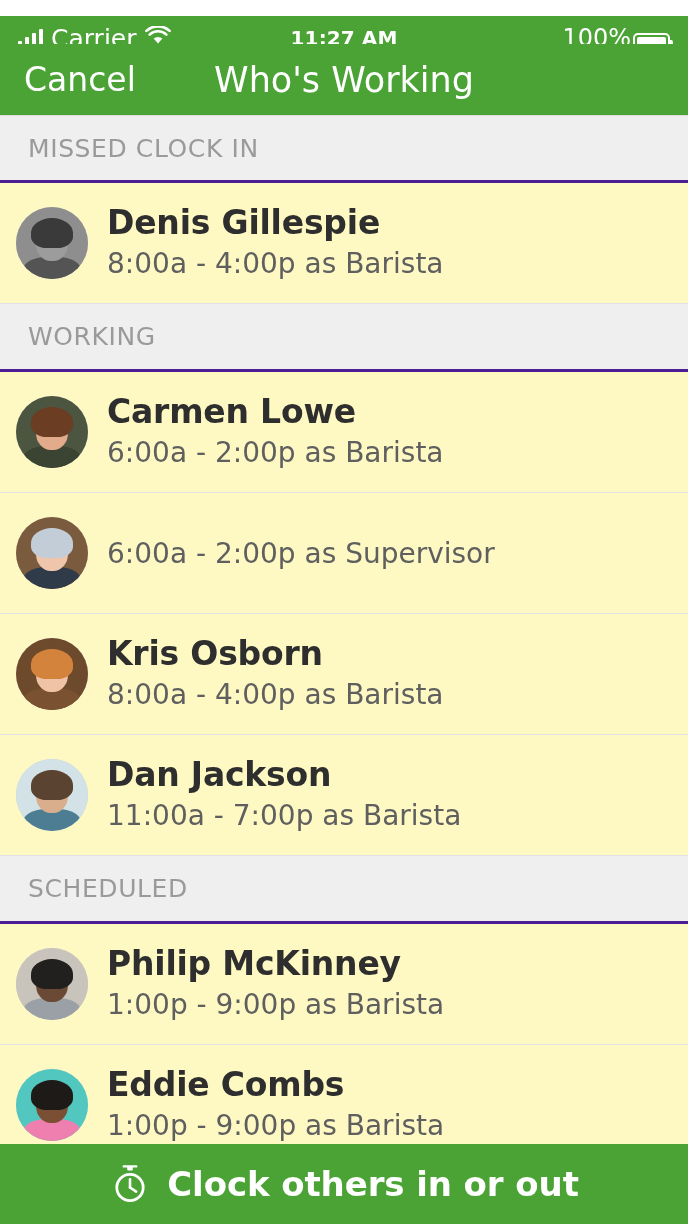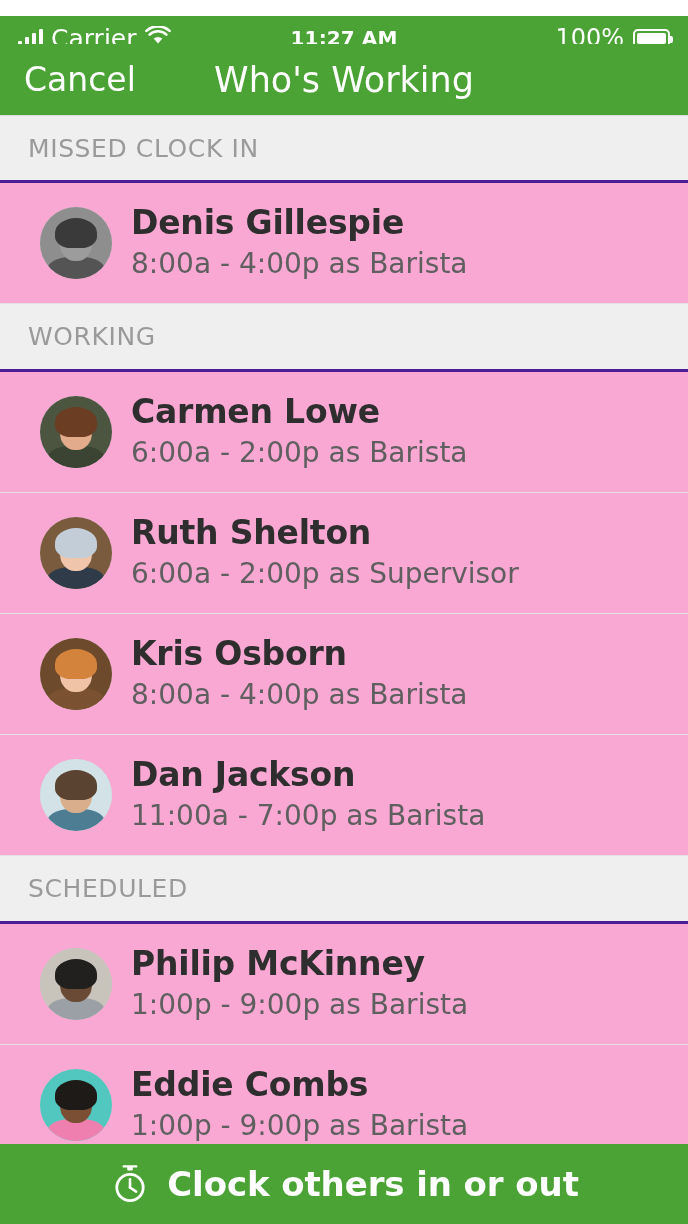--- a/index.html
+++ b/index.html
@@ -45,23 +45,23 @@
   .sb-center {
     flex: 0 0 auto;
     font-size: 20px;
     font-weight: 600;
     letter-spacing: 0.1px;
     white-space: nowrap;
   }
   .sb-right {
     flex: 1 1 0;
     display: flex;
-    align-items: center;
+    align-items: flex-end;
     justify-content: flex-end;
-    gap: 9px;
+    gap: 2px;
   }
   .carrier-text {
     font-size: 25px;
     font-weight: 500;
     white-space: nowrap;
   }
   .battery-text {
     font-size: 24px;
     font-weight: 500;
   }
@@ -167,26 +167,26 @@
     color: #9a9a9a;
     font-size: 25px;
     font-weight: 400;
     letter-spacing: 0.6px;
   }
   .section-header.first {
     border-top: 1px solid #dcdcdc;
   }
   .person-row {
     height: 121px;
-    background: #f9a8d4;
+    background: #fef9c3;
     border-bottom: 1px solid #e2e2e2;
     display: flex;
     align-items: center;
     box-sizing: border-box;
-    padding-left: 40px;
+    padding-left: 16px;
     cursor: pointer;
   }
   .avatar {
     width: 72px;
     height: 72px;
     border-radius: 50%;
     flex: 0 0 72px;
     position: relative;
     overflow: hidden;
     background: #cccccc;
@@ -341,21 +341,20 @@
         </div>
       </div>
       <div class="person-row">
         <div class="avatar">
           <span class="av-bg" style="background:#7a5b3e"></span>
           <span class="av-body" style="background:#2f3b49"></span>
           <span class="av-head" style="background:#efc6ab"></span>
           <span class="av-hair" style="background:#c3cdd8"></span>
         </div>
         <div class="person-text">
-          <div class="person-name">Ruth Shelton</div>
           <div class="person-detail">6:00a - 2:00p as Supervisor</div>
         </div>
       </div>
       <div class="person-row">
         <div class="avatar">
           <span class="av-bg" style="background:#6d4a2b"></span>
           <span class="av-body" style="background:#7a5232"></span>
           <span class="av-head" style="background:#f0c3a6"></span>
           <span class="av-hair" style="background:#d4833c"></span>
         </div>

